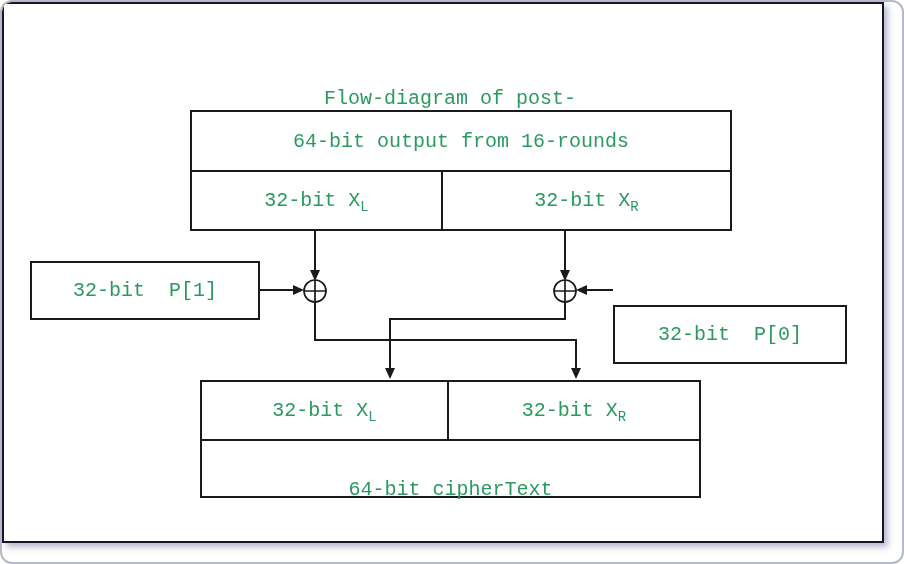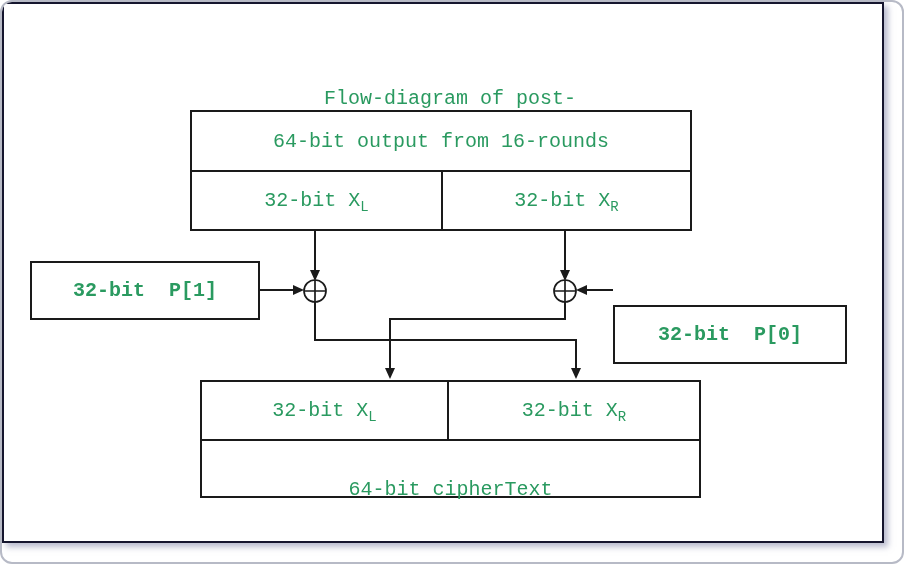--- a/index.html
+++ b/index.html
@@ -38,30 +38,30 @@
     position: absolute;
     border: 2px solid #1a1a1a;
     background: #ffffff;
     font-size: 20px;
   }
   .cell { display: flex; align-items: center; justify-content: center; }
   .label { white-space: pre; }
   sub.sub { font-size: 14px; line-height: 0; }
 
   
-  .top-box    { left: 188px; top: 108px; width: 502px; height: 121px; }
+  .top-box    { left: 188px; top: 108px; width: 542px; height: 121px; }
   .top-box .row1 { height: 60px; border-bottom: 2px solid #1a1a1a; }
   .top-box .row2 { display: flex; height: 57px; }
   .top-box .cell-l { width: 251px; border-right: 2px solid #1a1a1a; }
   .top-box .cell-r { flex: 1; }
 
   
   .p1-box { left: 28px;  top: 259px; width: 230px; height: 59px; }
   .p0-box { left: 611px; top: 259px; width: 234px; height: 59px; margin-top: 44px; }
-  .p1-box, .p0-box { display: flex; align-items: center; justify-content: center; font-weight: bold; }
+  .p1-box, .p0-box { display: flex; align-items: center; justify-content: center; }
 
   
   .bottom-box { left: 198px; top: 378px; width: 501px; height: 118px; }
   .bottom-box .row1 { display: flex; height: 59px; border-bottom: 2px solid #1a1a1a; }
   .bottom-box .cell-l { width: 247px; border-right: 2px solid #1a1a1a; }
   .bottom-box .cell-r { flex: 1; }
   .bottom-box .row2 { height: 53px; display: flex; align-items: center; justify-content: center; margin-top: 22px; }
 
   .overlay {
     position: absolute;

